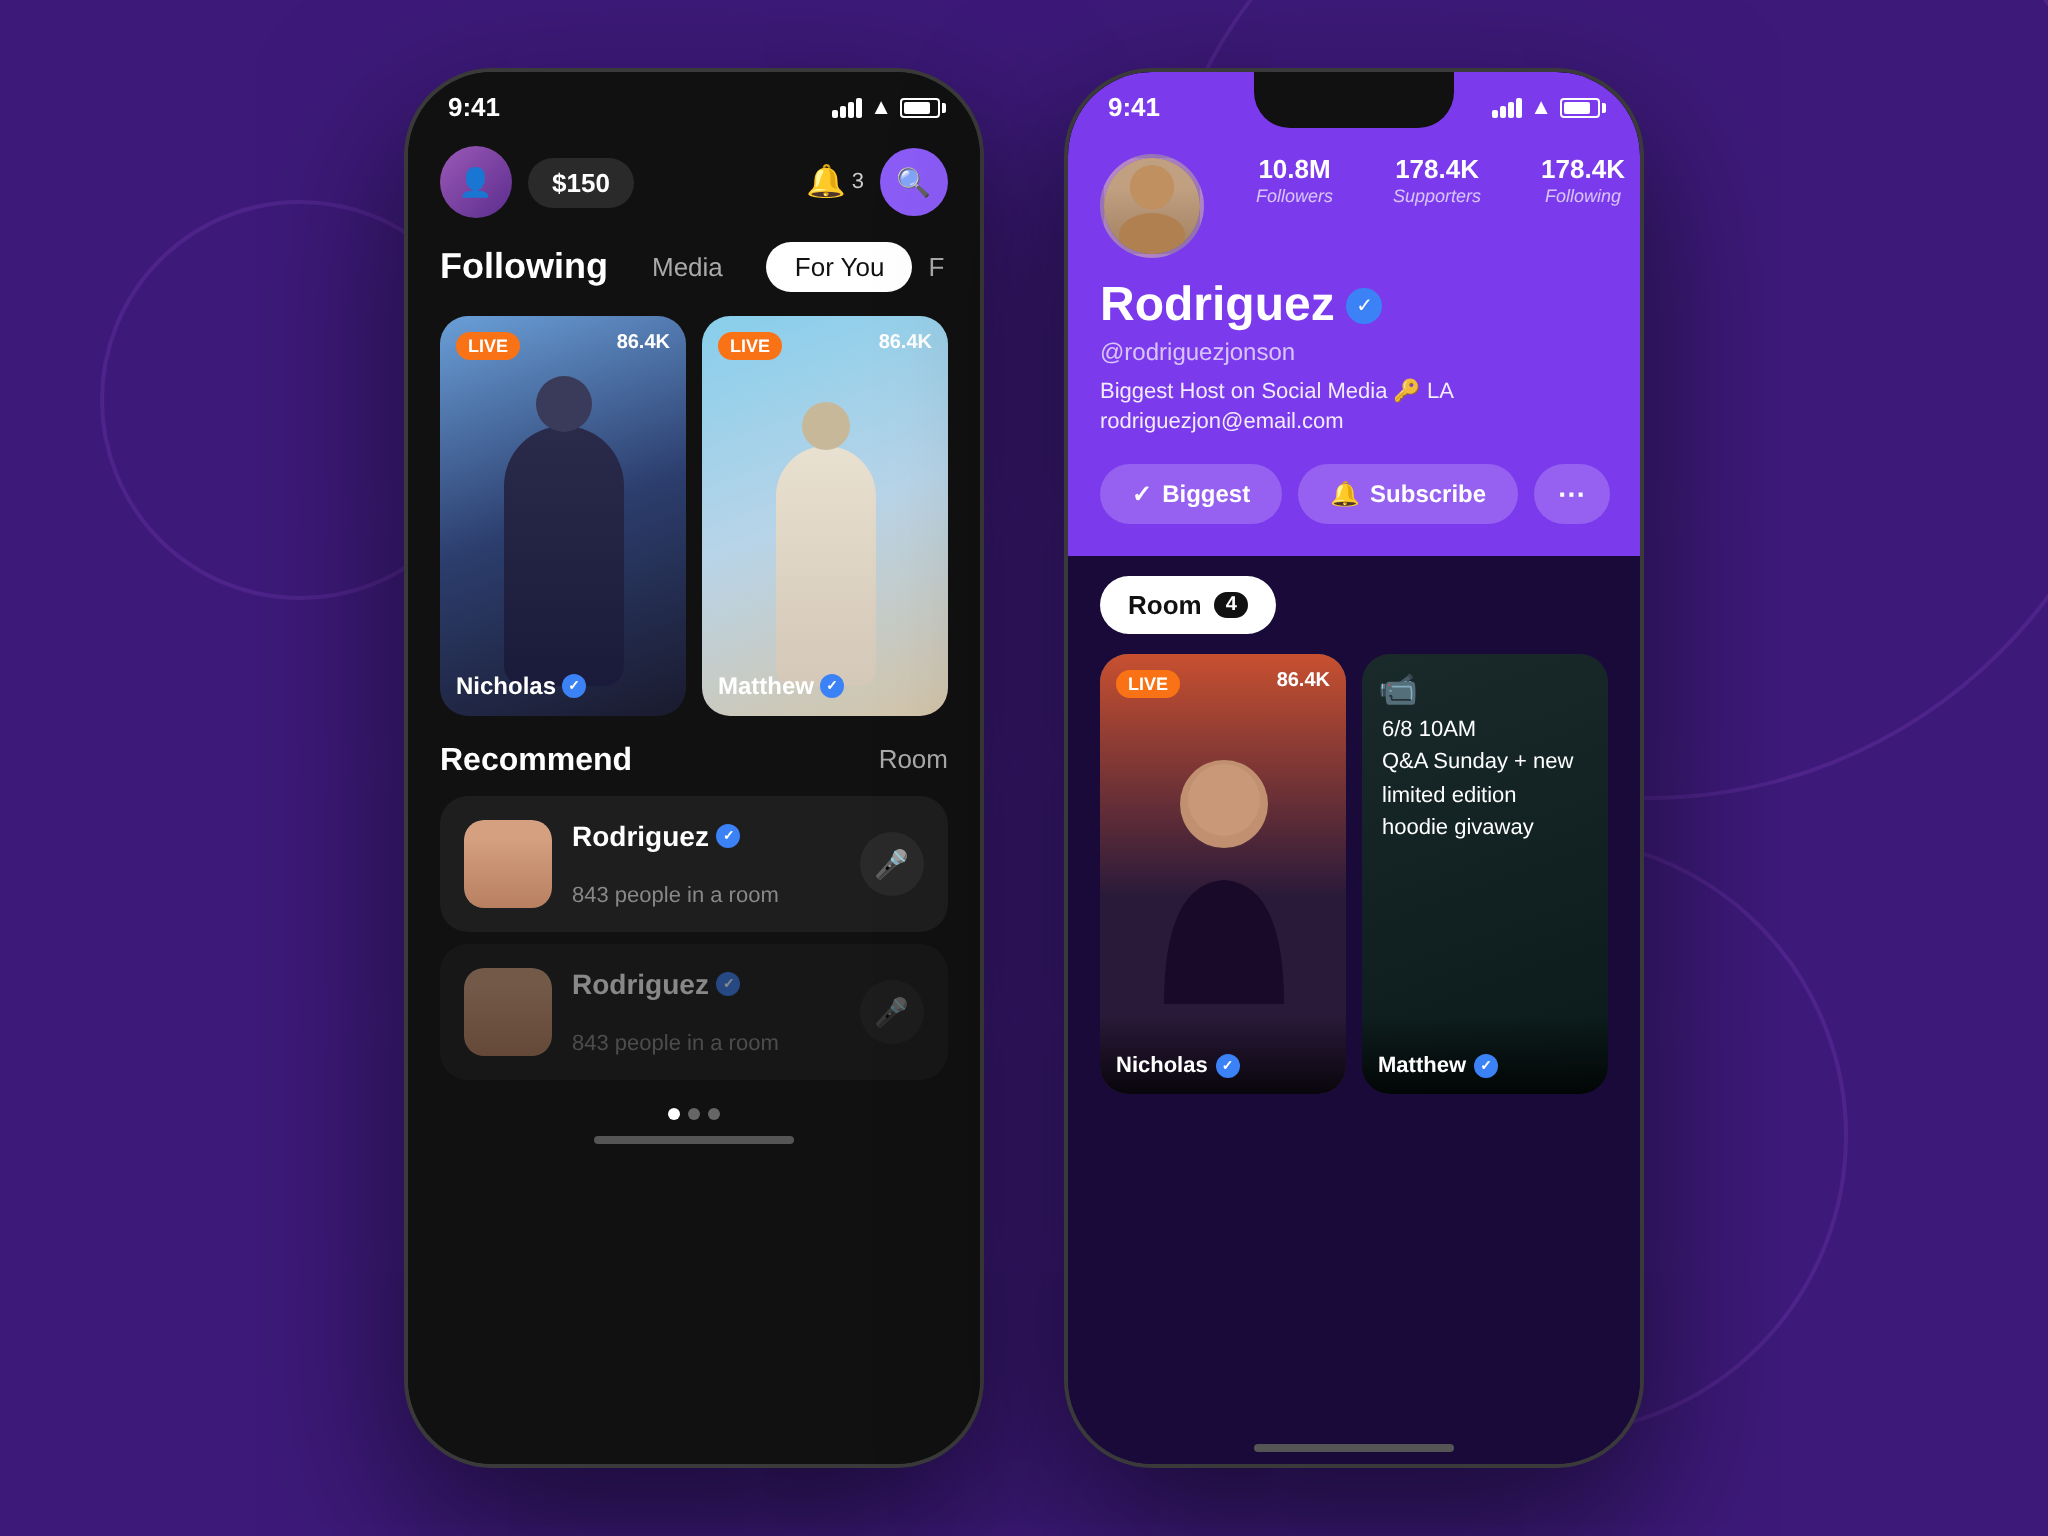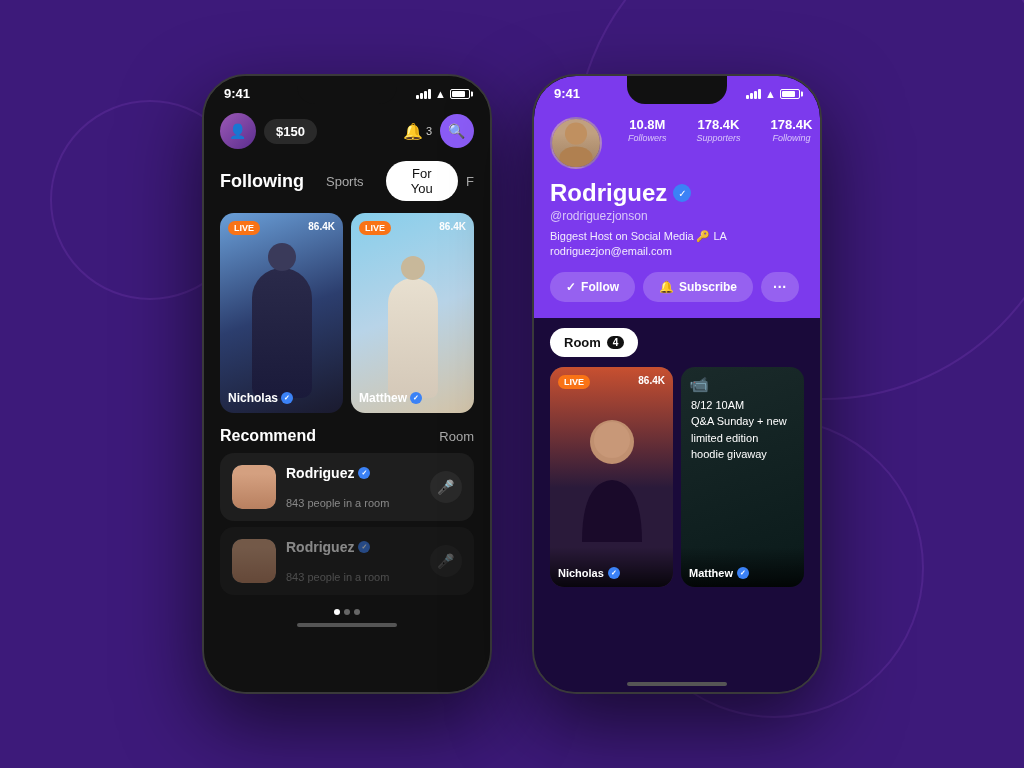--- a/index.html
+++ b/index.html
@@ -23,21 +23,21 @@
     .phones-container {
       display: flex;
       gap: 40px;
       align-items: center;
       z-index: 1;
     }
 
     
     .phone {
       width: 290px;
-      height: 620px;
+      height: 700px;
       background: #1a1a1a;
       border-radius: 44px;
       border: 2px solid #3a3a3a;
       overflow: hidden;
       position: relative;
       box-shadow: 0 30px 80px rgba(0,0,0,0.6);
     }
     .phone-inner {
       width: 100%;
       height: 100%;
@@ -323,21 +323,21 @@
       font-size: 7px;
       color: white;
     }
 
     .recommend-section {
       padding: 8px 16px 4px;
     }
     .recommend-header {
       display: flex;
       justify-content: space-between;
-      align-items: center;
+      align-items: flex-start;
       margin-bottom: 8px;
     }
     .recommend-title {
       font-size: 16px;
       font-weight: 700;
       color: white;
     }
     .more-btn {
       color: #aaa;
       font-size: 13px;
@@ -652,21 +652,21 @@
           <span>🔔</span>
           <span class="notif-count">3</span>
         </div>
         <div class="search-btn">
           <span>🔍</span>
         </div>
       </div>
 
       <div class="following-header">
         <span class="following-title">Following</span>
-        <button class="tab-btn tab-inactive">Sports</button>
+        <button class="tab-btn tab-inactive">Media</button>
         <button class="tab-btn tab-active">For You</button>
         <span class="tab-text">F</span>
       </div>
 
       <div class="live-grid">
         <div class="live-card">
           <div class="live-card-bg-1">
             <div class="figure-silhouette-1"></div>
           </div>
           <span class="live-badge">LIVE</span>
@@ -782,21 +782,21 @@
           <span class="verified-blue">✓</span>
         </div>
         <div class="profile-handle">@rodriguezjonson</div>
         <div class="profile-bio">
           <span>Biggest Host on Social Media 🔑 LA</span><br>
           <span>rodriguezjon@email.com</span>
         </div>
         <div class="profile-actions">
           <button class="follow-btn">
             <span>✓</span>
-            <span>Follow</span>
+            <span>Biggest</span>
           </button>
           <button class="subscribe-btn">
             <span>🔔</span>
             <span>Subscribe</span>
           </button>
           <button class="more-dots-btn">···</button>
         </div>
       </div>
 
       <div class="tabs-row">
@@ -823,21 +823,21 @@
               <span>Nicholas</span>
               <span class="verified">✓</span>
             </div>
           </div>
         </div>
 
         <div class="content-card" style="background:linear-gradient(160deg,#1a2a2a,#0a1a1a);display:flex;flex-direction:column;justify-content:space-between;">
           <div style="position:relative;flex:1;">
             <span style="position:absolute;top:8px;left:8px;color:white;font-size:16px;">📹</span>
             <div style="padding:30px 10px 8px;color:white;font-size:11px;line-height:1.5;">
-              <span>8/12 10AM</span><br>
+              <span>6/8 10AM</span><br>
               <span>Q&amp;A Sunday + new limited edition hoodie givaway</span>
             </div>
           </div>
           <div class="card-name-bar">
             <span>Matthew</span>
             <span class="verified">✓</span>
           </div>
         </div>
       </div>
 

